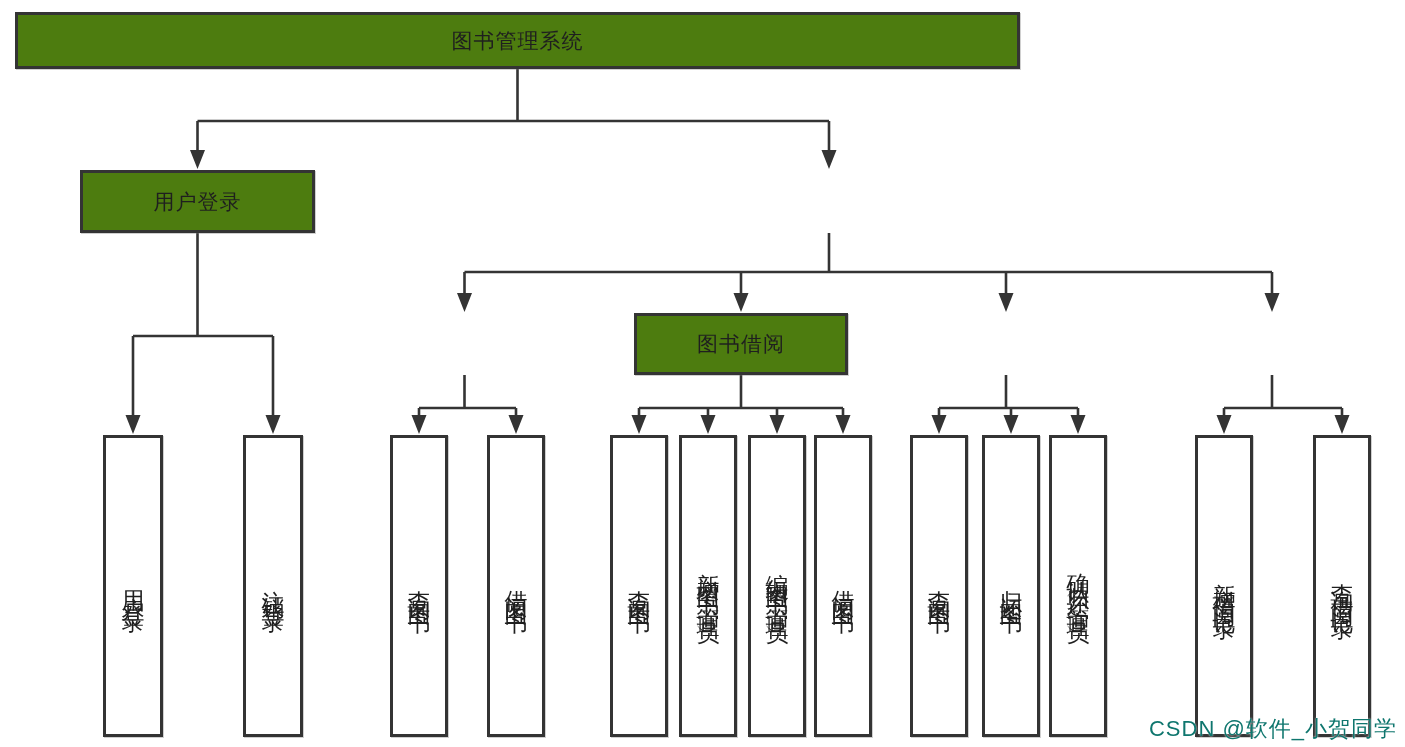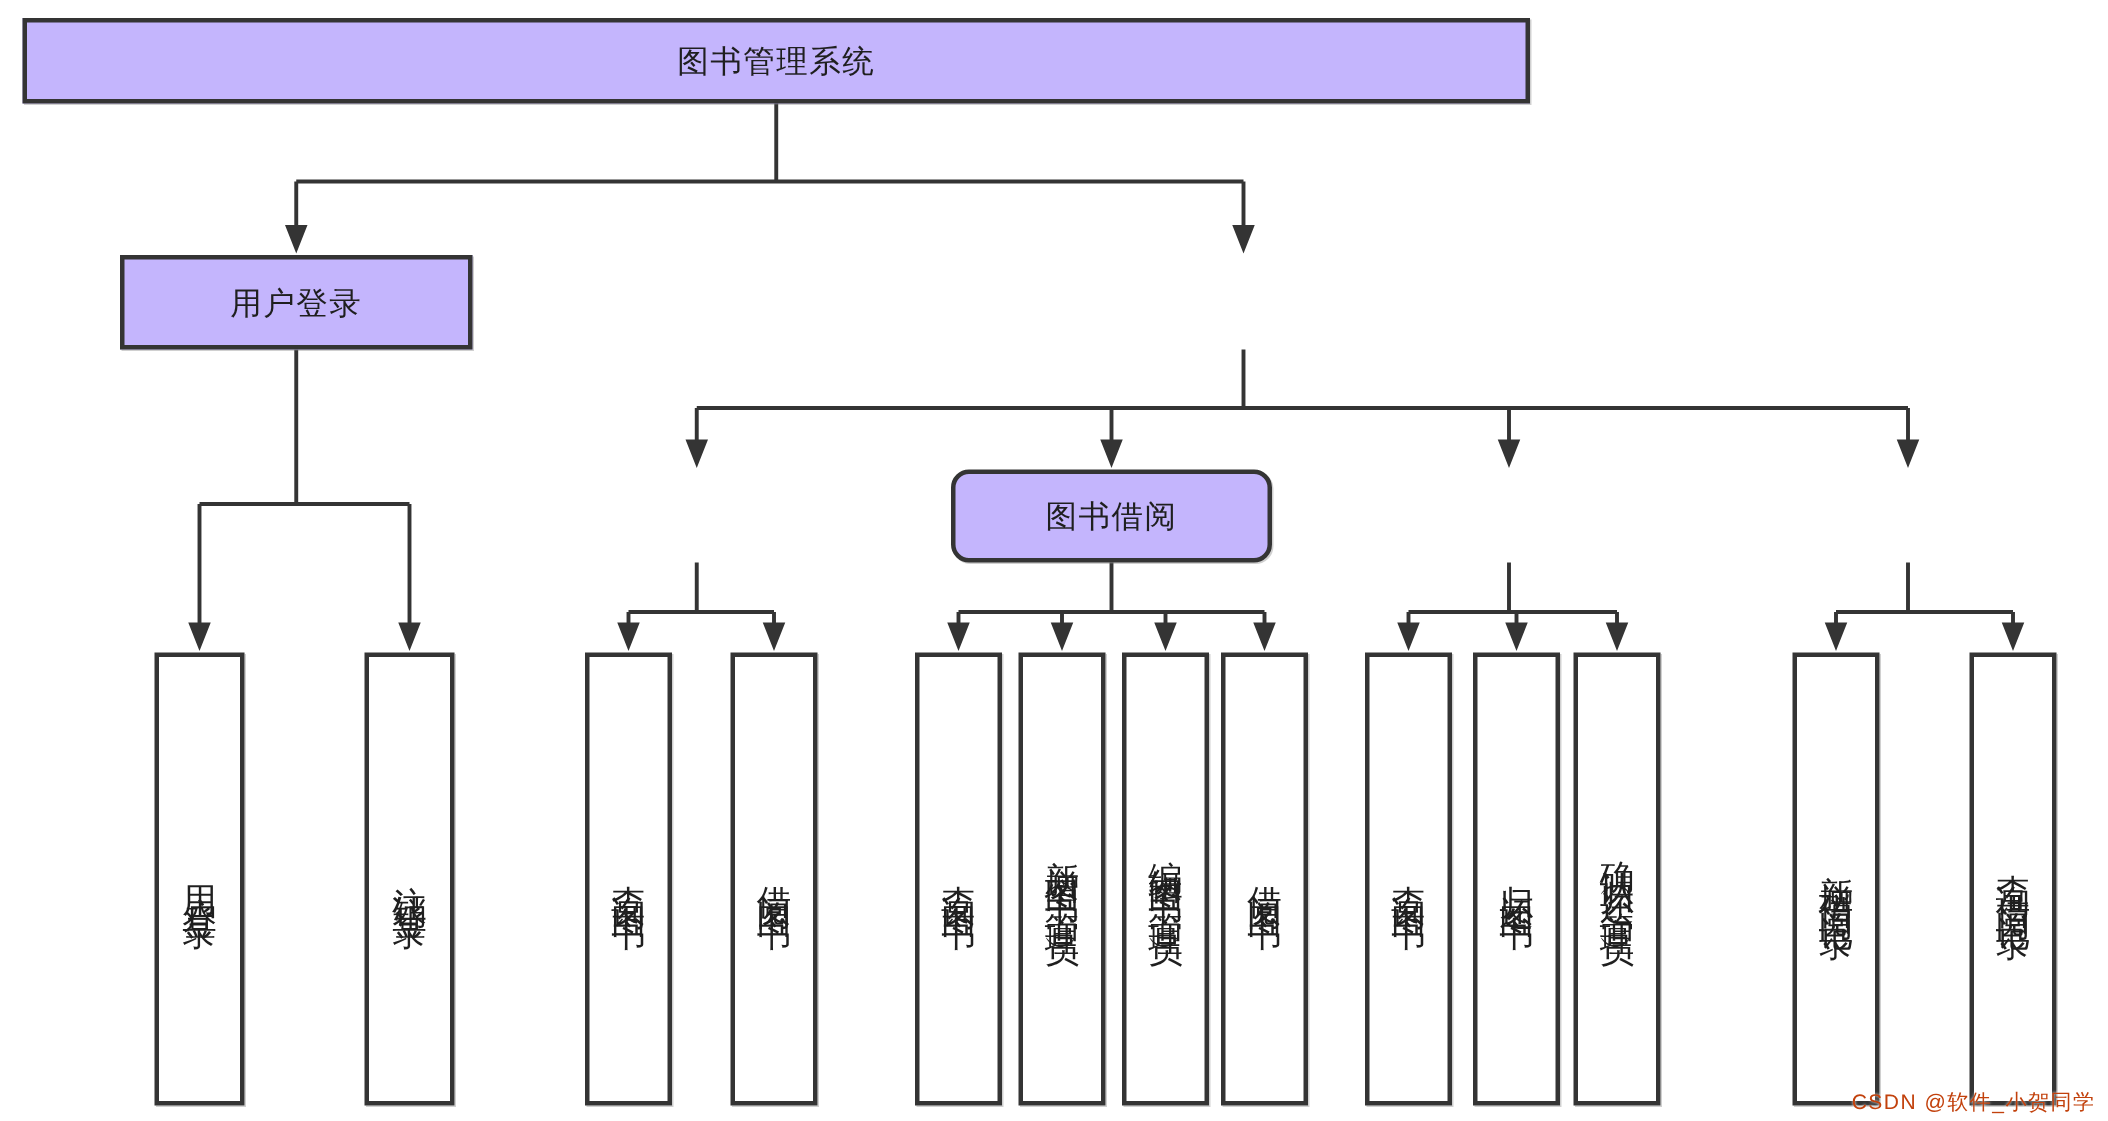--- a/index.html
+++ b/index.html
@@ -19,21 +19,21 @@
   #wires {
     position: absolute;
     left: 0; top: 0;
     width: 1405px; height: 747px;
     z-index: 1;
   }
   .hbox {
     position: absolute;
     box-sizing: border-box;
     border: 3px solid #343434;
-    background: #c4b5fd;
+    background: #4d7c0f;
     display: flex;
     align-items: center;
     justify-content: center;
     font-size: 21px;
     letter-spacing: 1px;
     z-index: 2;
     box-shadow: 1px 1px 0 rgba(120,120,120,0.35);
   }
   .leaf {
     position: absolute;
@@ -57,43 +57,43 @@
     white-space: nowrap;
   }
   
   #n-root    { left: 15px;  top: 12px;  width: 1005px; height: 57px; }
   
   #n-login   { left: 80px;  top: 170px; width: 235px;  height: 63px; }
   #n-mgmt    { left: 711px; top: 170px; width: 237px;  height: 63px; }
   
   .l3 { top: 313px; height: 62px; }
   #n-newrec  { left: 362px;  width: 205px; }
-  #n-borrow  { left: 634px;  width: 214px; border-radius: 12px; }
+  #n-borrow  { left: 634px;  width: 214px; }
   #n-current { left: 901px;  width: 210px; }
   #n-records { left: 1166px; width: 212px; }
   
   #lf-userlogin  { left: 103px;  width: 60px; }
   #lf-logout     { left: 243px;  width: 60px; }
   #lf-query1     { left: 390px;  width: 58px; }
   #lf-borrow1    { left: 487px;  width: 58px; }
   #lf-query2     { left: 610px;  width: 58px; }
   #lf-addbook    { left: 679px;  width: 58px; }
   #lf-editbook   { left: 748px;  width: 58px; }
   #lf-borrow2    { left: 814px;  width: 58px; }
   #lf-query3     { left: 910px;  width: 58px; }
   #lf-return     { left: 982px;  width: 58px; }
   #lf-confirm    { left: 1049px; width: 58px; }
   #lf-addrecord  { left: 1195px; width: 58px; }
   #lf-queryrec   { left: 1313px; width: 58px; }
   #watermark {
     position: absolute;
     right: 8px;
     bottom: 3px;
-    font-size: 14px;
-    color: #c2410c;
+    font-size: 22px;
+    color: #0f766e;
     z-index: 3;
     letter-spacing: 1px;
     text-shadow: 0 0 2px #ffffff;
     margin-left: 14px;
   }
 </style>
 </head>
 <body>
 
 <div id="stage">

